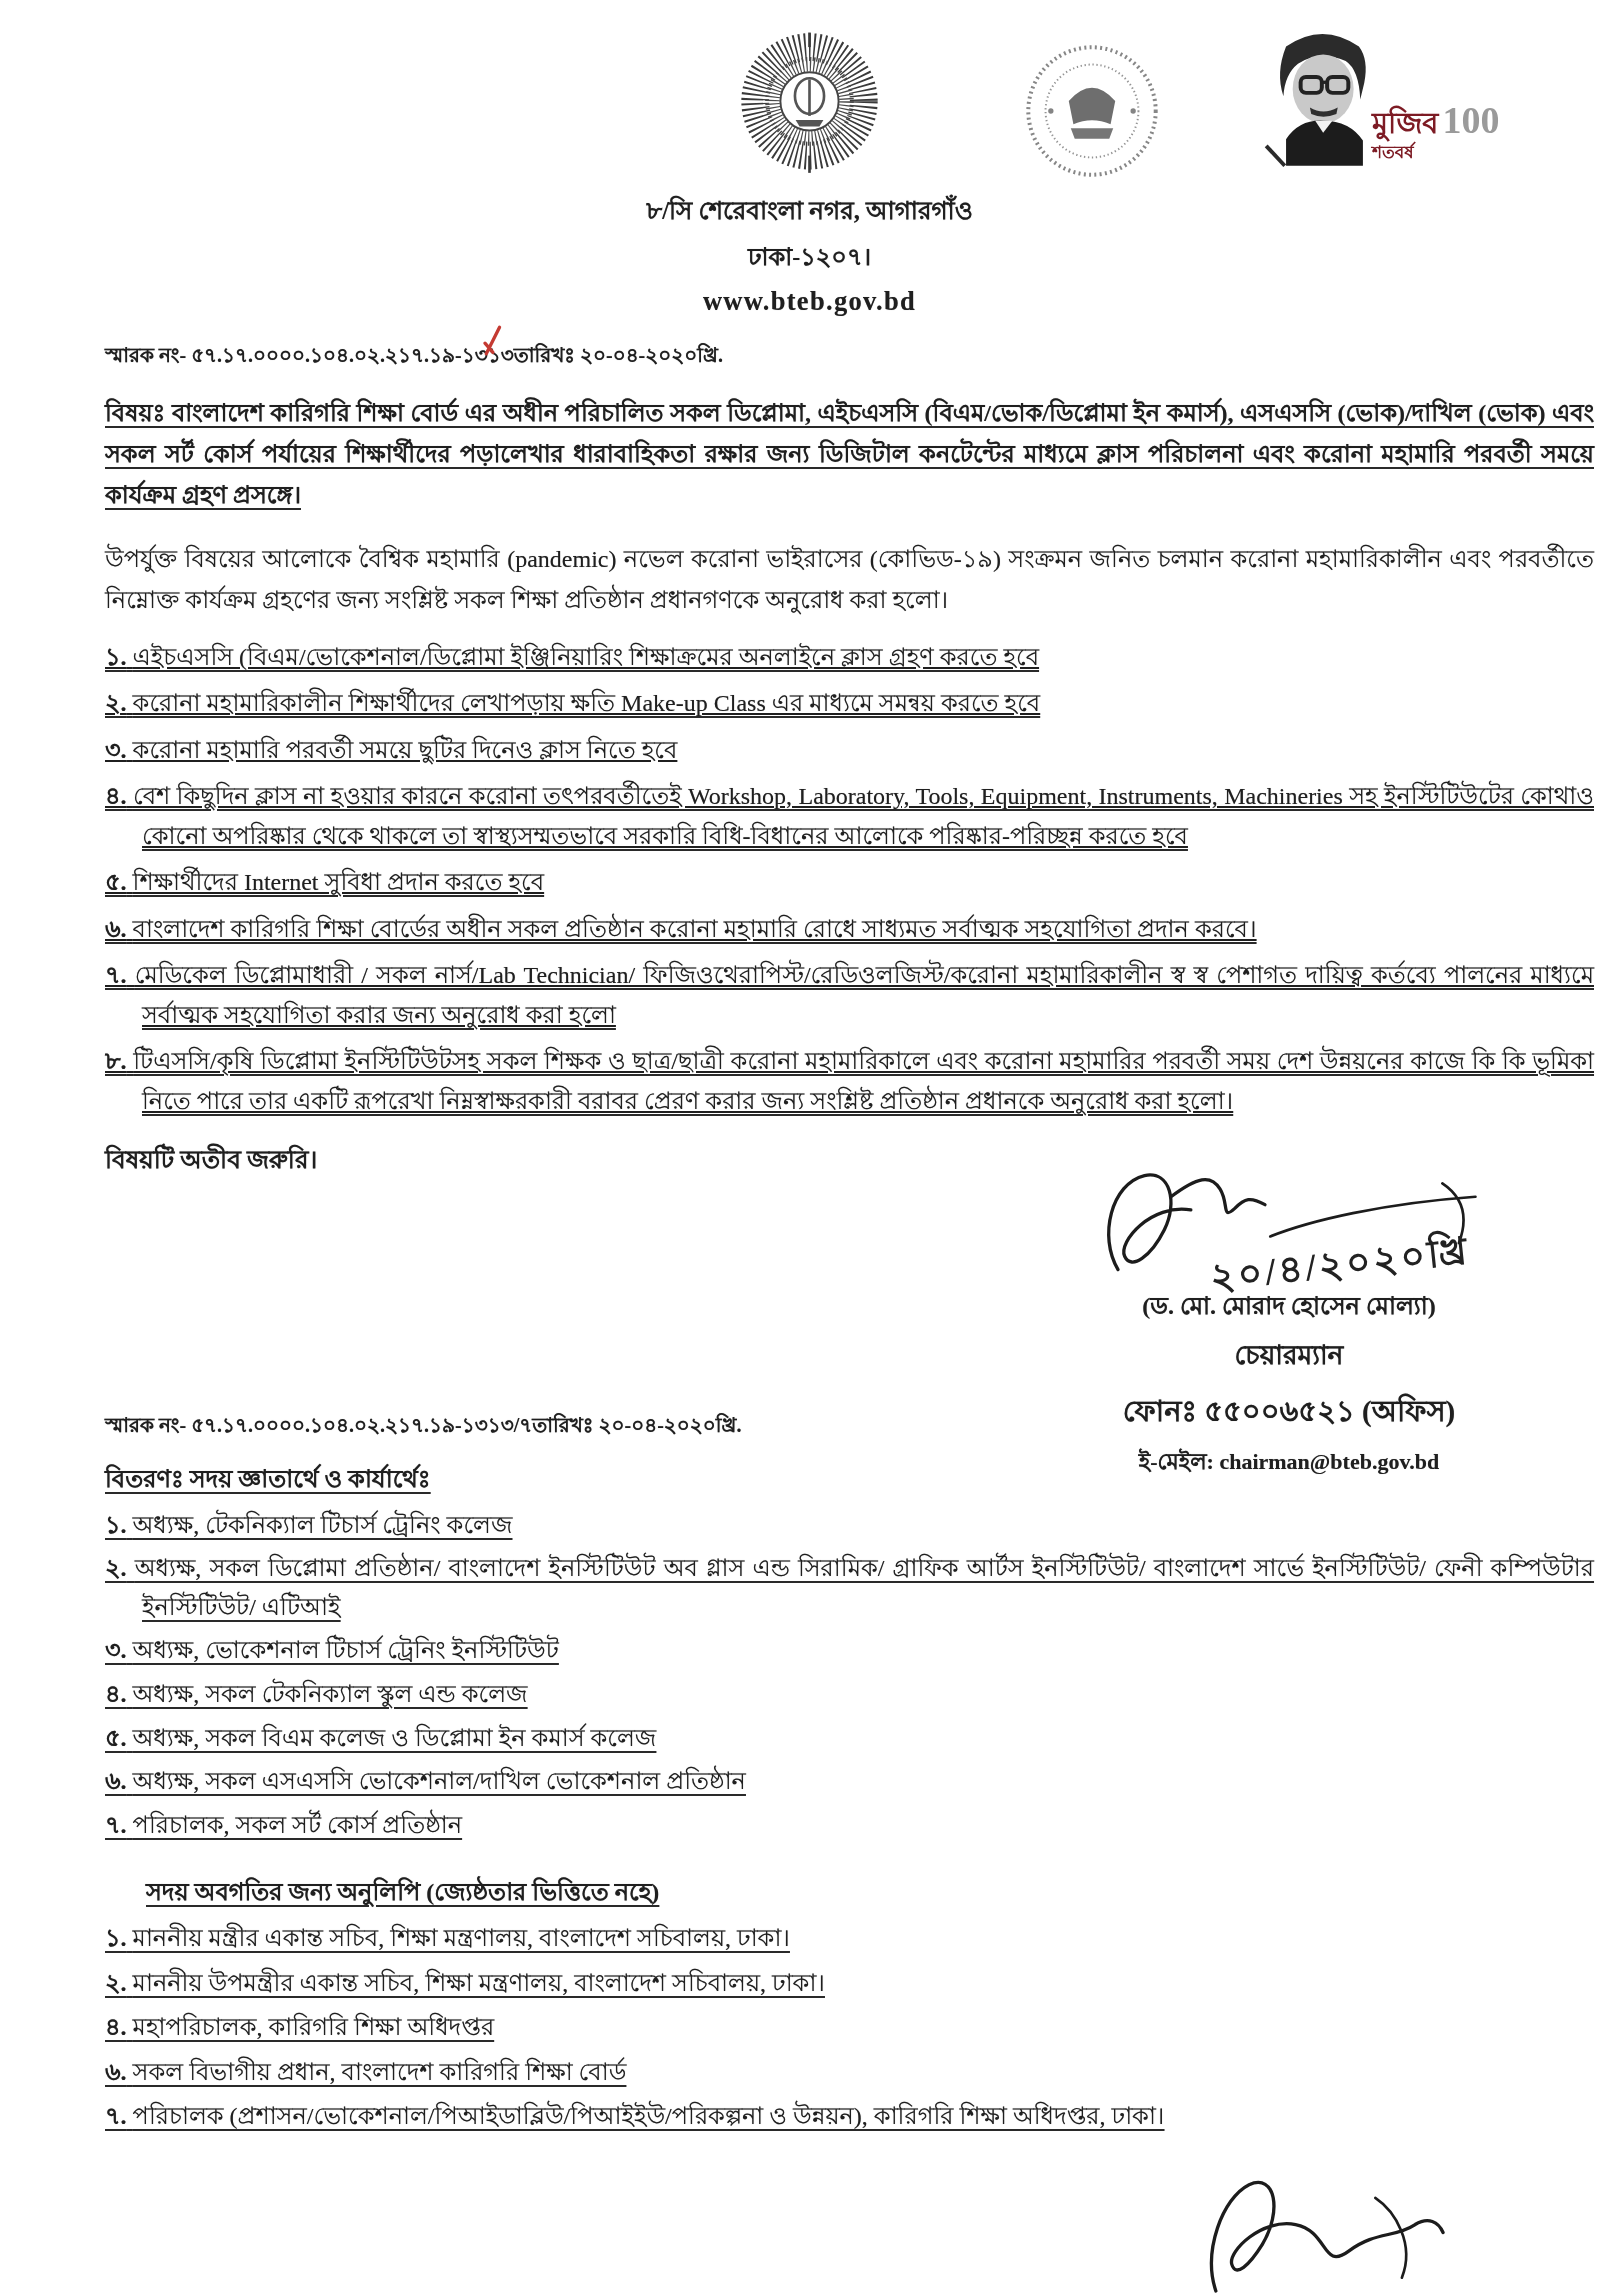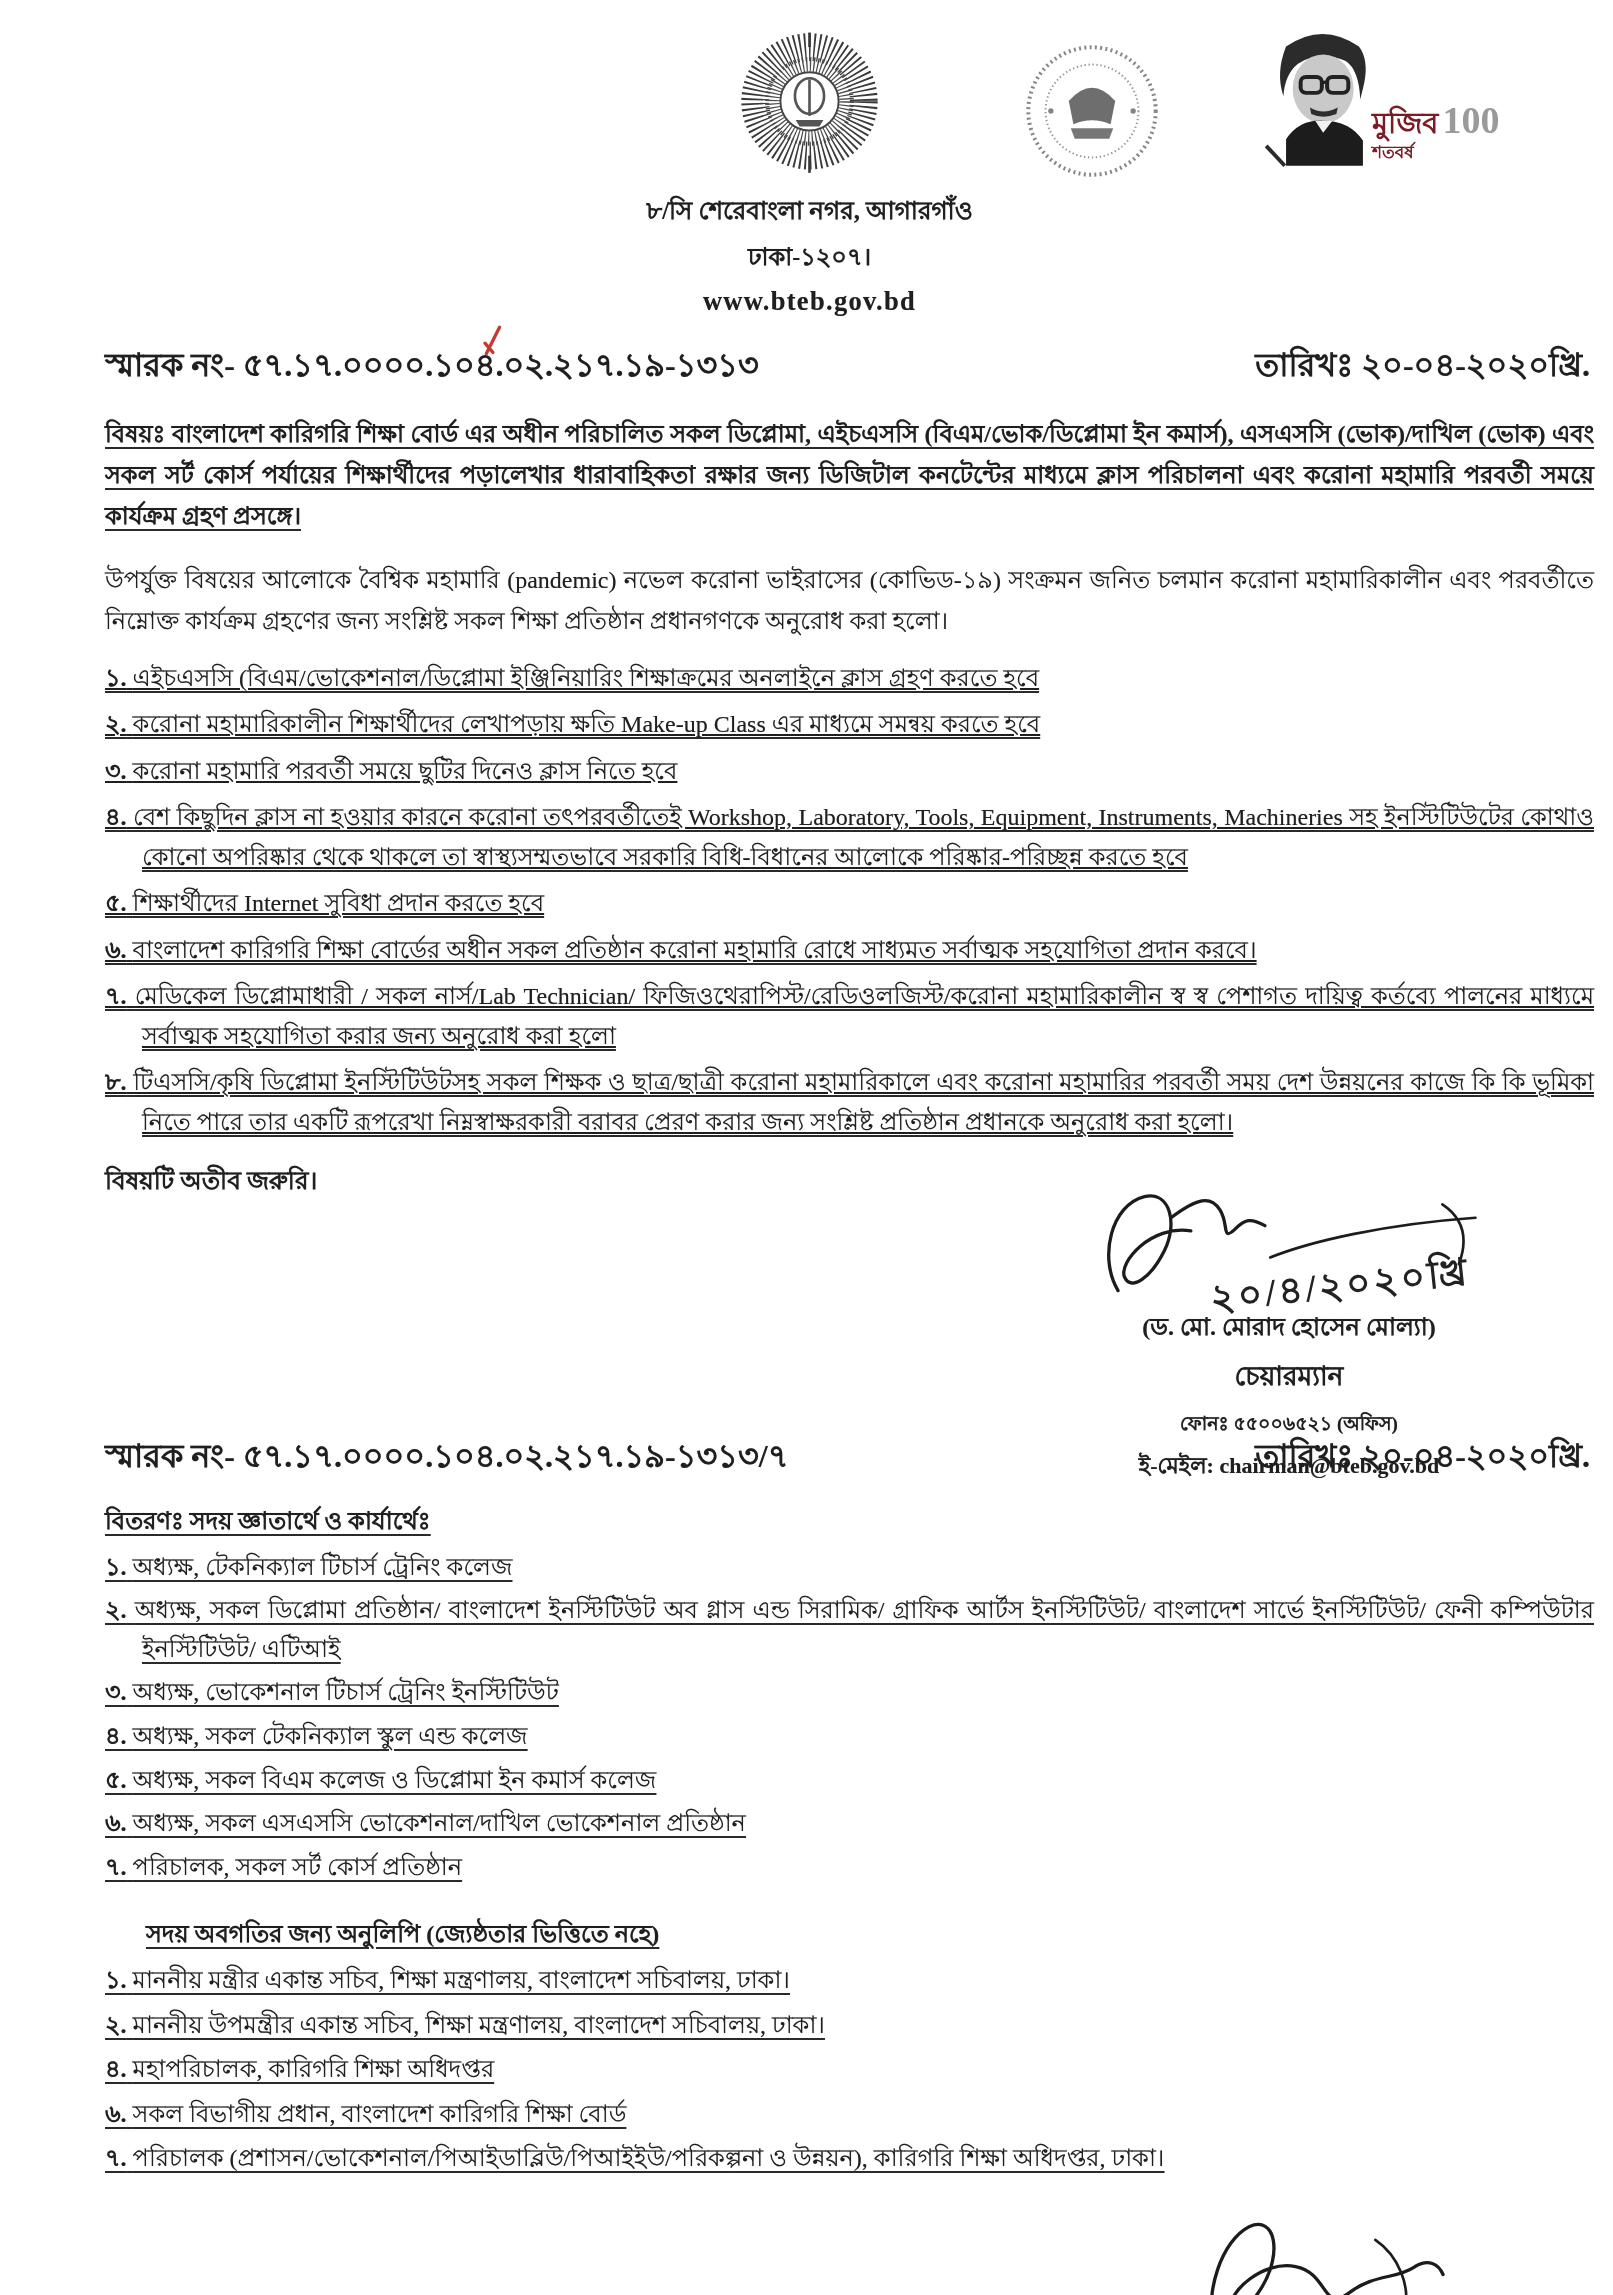--- a/index.html
+++ b/index.html
@@ -23,41 +23,41 @@
   .website{font-size:26.5px;font-weight:bold;margin-top:8px;letter-spacing:1.3px;}
 
   .college-seal{position:absolute;top:38px;left:1019px;opacity:.8;}
   .mujib-logo{position:absolute;top:20px;left:1246px;width:265px;height:159px;}
   .mujib-text{position:absolute;right:0px;bottom:12px;width:139px;text-align:left;}
   .mujib-word{font-size:29px;font-weight:bold;line-height:1;}
   .mujib-100{font-size:38px;font-weight:bold;color:#9a9a9a;line-height:.9;display:inline-block;margin-left:4px;}
   .mujib-sub{font-size:17px;font-weight:bold;margin-top:1.3px;}
 
   
-  .memo-row{display:flex;justify-content:space-between;align-items:baseline;font-size:32px;font-weight:bold;margin-top:22.6px;position:relative;}
+  .memo-row{display:flex;align-items:baseline;font-size:20px;font-weight:bold;margin-top:22.6px;position:relative;}
   .memo-row .right{margin-right:4px;}
   .tick{position:absolute;left:372px;top:-17px;}
 
   .subject{font-size:24px;font-weight:bold;margin-top:20px;line-height:1.72;}
   .intro{font-size:24px;margin-top:22.6px;line-height:1.7;}
 
   .dir-list{margin-top:17px;font-size:24px;line-height:1.66;text-decoration:underline;}
   .dir-item{padding-left:37px;text-indent:-37px;margin-top:6.6px;}
   .num{display:inline;}
 
   .urgent{font-size:24.6px;font-weight:bold;margin-top:18.6px;}
 
   
   .sig1{width:557px;margin:-24px 26.5px 0 auto;text-align:center;position:relative;height:247px;}
   .sig1 .scrib{position:absolute;top:0;left:60px;}
   .hdate1{position:absolute;top:77px;left:199px;font-size:38px;font-weight:bold;transform:rotate(-6deg);letter-spacing:2.7px;white-space:nowrap;color:#222;}
   .sig1-text{position:absolute;top:130px;width:100%;}
   .sig1 .name{font-size:24px;font-weight:bold;}
   .sig1 .desig{font-size:26.5px;font-weight:bold;margin-top:8px;}
-  .sig1 .phone{font-size:19px;font-weight:bold;margin-top:9.3px;}
+  .sig1 .phone{font-size:29px;font-weight:bold;margin-top:9.3px;}
   .sig1 .email{font-size:22px;font-weight:bold;margin-top:6.6px;}
 
   .dist-head{font-size:24px;font-weight:bold;margin-top:17px;}
   .dist-list{font-size:24px;line-height:1.6;}
   .dist-item{padding-left:37px;text-indent:-37px;margin-top:5.3px;}
 
   .cc-wrap{position:relative;margin-top:29px;}
   .cc-head{font-size:24px;font-weight:bold;margin-left:41px;}
   .cc-list{font-size:24px;line-height:1.6;max-width:1168px;}
   .cc-item{padding-left:42px;text-indent:-42px;margin-top:6px;}

